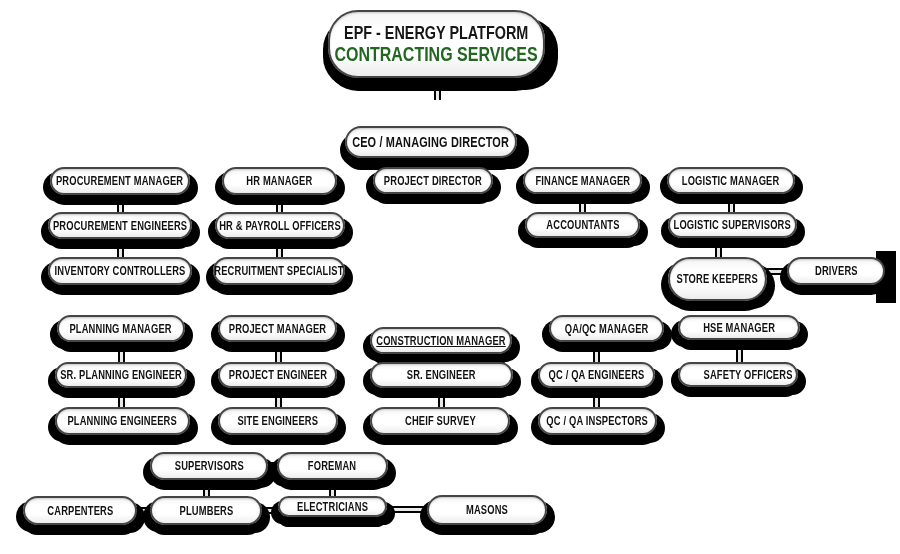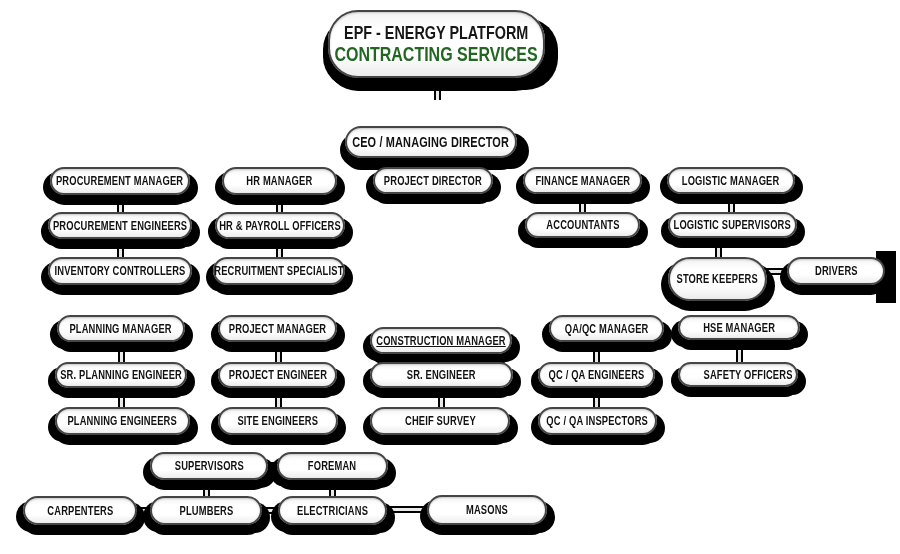--- a/index.html
+++ b/index.html
@@ -159,19 +159,19 @@
     </div>
     <div class="node" style="left: 277px; top: 452px; width: 111px; height: 28px;">
       <span class="lbl">FOREMAN</span>
     </div>
     <div class="node" style="left: 23px; top: 496px; width: 114px; height: 29px;">
       <span class="lbl">CARPENTERS</span>
     </div>
     <div class="node" style="left: 150px; top: 496px; width: 112px; height: 29px;">
       <span class="lbl">PLUMBERS</span>
     </div>
-    <div class="node" style="left: 278px; top: 496px; width: 109px; height: 29px;">
+    <div class="node" style="left: 278px; top: 496px; width: 109px; height: 21px;">
       <span class="lbl">ELECTRICIANS</span>
     </div>
     <div class="node" style="left: 427px; top: 495px; width: 120px; height: 30px;">
       <span class="lbl">MASONS</span>
     </div>
   </div>
 
 </body></html>

